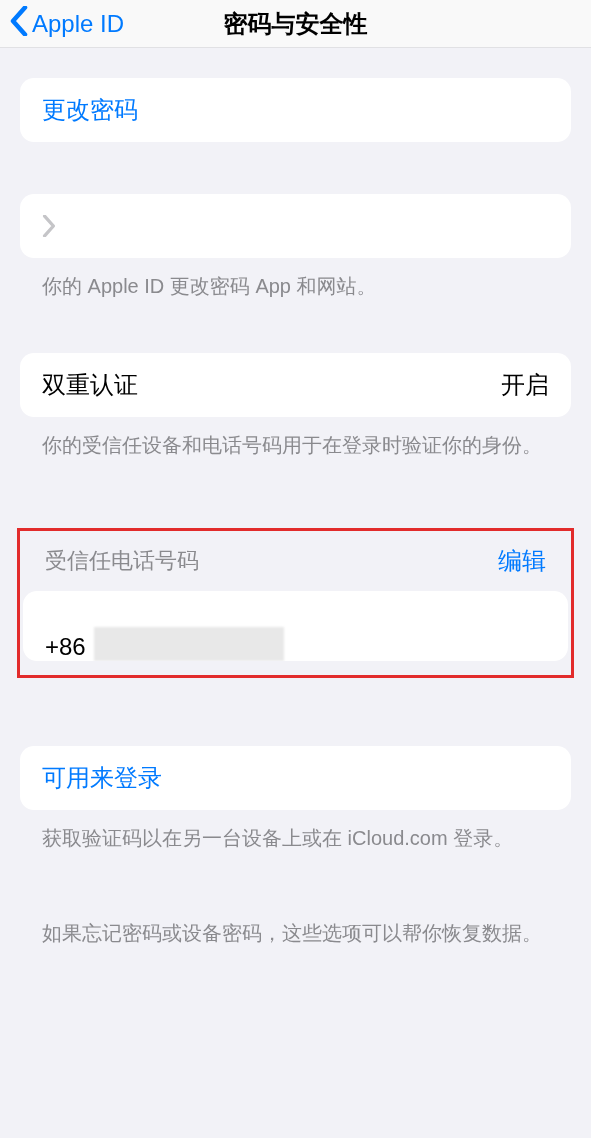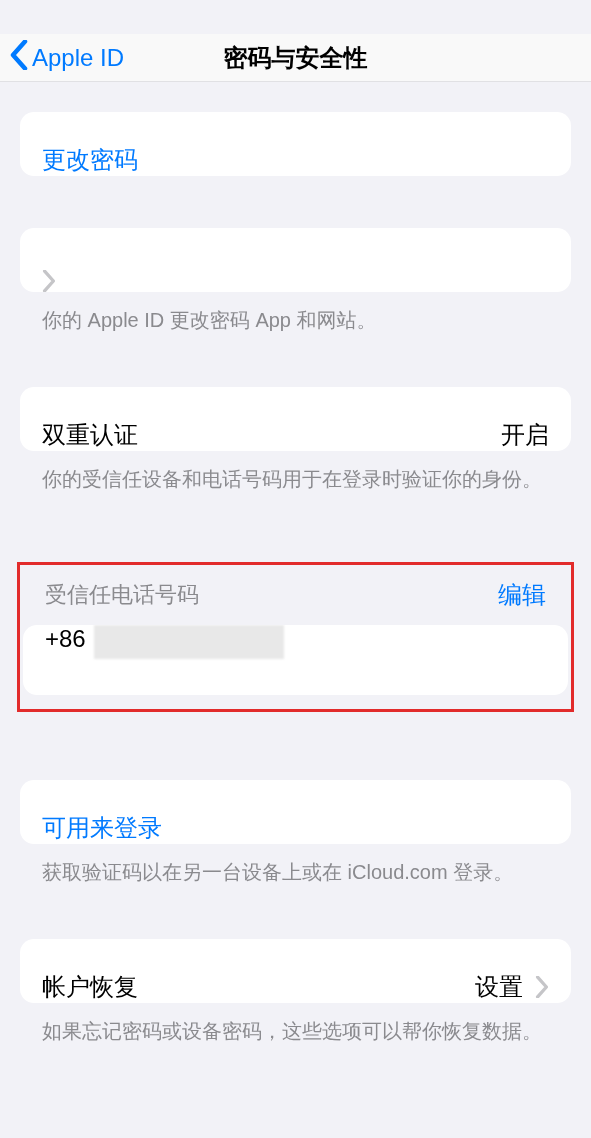--- a/index.html
+++ b/index.html
@@ -11,21 +11,20 @@
       font-size:17px;
     }
     
     .nav {
       height:48px;
       background:#f9f9f9;
       border-bottom:1px solid #e1e1e4;
       display:flex;
       align-items:center;
       position:relative;
-      margin-top:34px;
     }
     .nav-back {
       display:flex;
       align-items:center;
       color:#007aff;
       font-size:24px;
       padding-left:8px;
       gap:2px;
       cursor:pointer;
     }
@@ -39,21 +38,21 @@
       pointer-events:none;
     }
     
     .content { padding:0 20px; }
     
     .group { border-radius:14px; background:#fff; overflow:hidden; }
     .row {
       min-height:64px;
       padding:0 22px;
       display:flex;
-      align-items:flex-end;
+      align-items:center;
       justify-content:space-between;
       font-size:24px;
     }
     .row.link { color:#007aff; }
     .row .value { color:#000000; font-size:24px; }
     .chev { color:#c5c5c8; display:flex; align-items:center; }
     .chev svg { width:14px; height:22px; }
     .footer {
       color:#8a8a8e;
       font-size:20px;
@@ -74,21 +73,21 @@
       align-items:center;
       justify-content:space-between;
       padding:0 22px 14px 22px;
     }
     .section-header .label { color:#8a8a8e; font-size:22px; }
     .section-header .edit  { color:#007aff; font-size:24px; cursor:pointer;font-family:Liberation Serif, serif; }
     .phone-row {
       min-height:70px;
       padding:0 22px;
       display:flex;
-      align-items:flex-start;
+      align-items:flex-end;
       font-size:24px;
     }
     .redact {
       display:inline-block;
       width:190px; height:34px;
       background:#e8e8e8;
       margin-left:8px;
       filter:blur(1px);
     }
     .account-recovery-right { display:flex; align-items:center; gap:12px; }
@@ -160,28 +159,15 @@
 
   <div class="group">
     <div class="row link">
       <span>可用来登录</span>
     </div>
   </div>
   <div class="footer">获取验证码以在另一台设备上或在 iCloud.com 登录。</div>
 
   <div class="gap-xl"></div>
 
-  <div class="group">
-    <div class="row">
-      <span>帐户恢复</span>
-      <span class="account-recovery-right">
-        <span class="value">设置</span>
-        <span class="chev">
-          <svg viewBox="0 0 12 20" fill="none" stroke="#c5c5c8" stroke-width="3" stroke-linecap="round" stroke-linejoin="round">
-              <polyline points="2,1 10,10 2,19"></polyline>
-            </svg>
-        </span>
-      </span>
-    </div>
-  </div>
   <div class="footer">如果忘记密码或设备密码，这些选项可以帮你恢复数据。</div>
 
 </div>
 
 </body></html>

